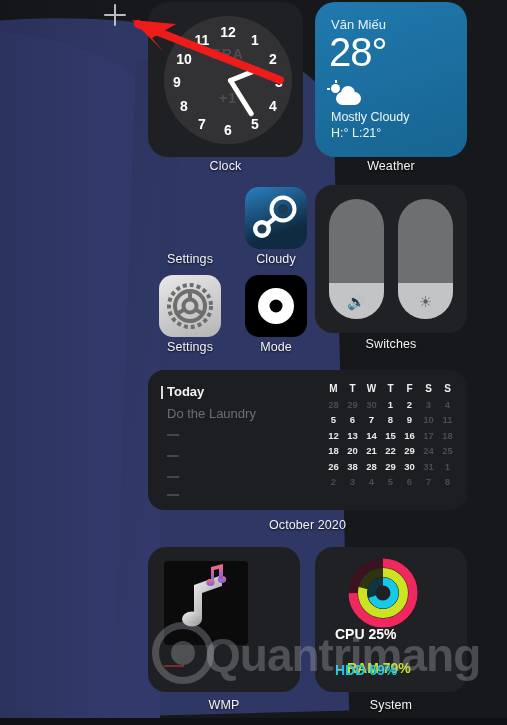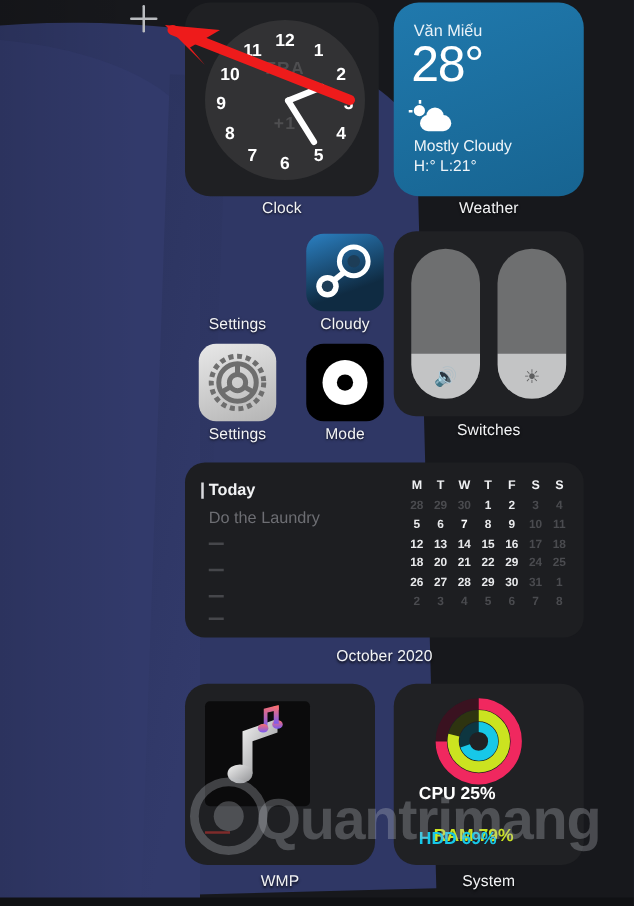--- a/index.html
+++ b/index.html
@@ -306,21 +306,21 @@
               <div class="mc-cell"><span>18</span></div>
               <div class="mc-cell"><span>20</span></div>
               <div class="mc-cell"><span>21</span></div>
               <div class="mc-cell"><span>22</span></div>
               <div class="mc-cell"><span>29</span></div>
               <div class="mc-cell dim"><span>24</span></div>
               <div class="mc-cell dim"><span>25</span></div>
             </div>
             <div class="mc-row">
               <div class="mc-cell"><span>26</span></div>
-              <div class="mc-cell"><span>27</span></div>
+              <div class="mc-cell"><span>38</span></div>
               <div class="mc-cell"><span>28</span></div>
               <div class="mc-cell"><span>29</span></div>
               <div class="mc-cell"><span>30</span></div>
               <div class="mc-cell dim"><span>31</span></div>
               <div class="mc-cell dim"><span>1</span></div>
             </div>
             <div class="mc-row">
               <div class="mc-cell dim"><span>2</span></div>
               <div class="mc-cell dim"><span>3</span></div>
               <div class="mc-cell dim"><span>4</span></div>

